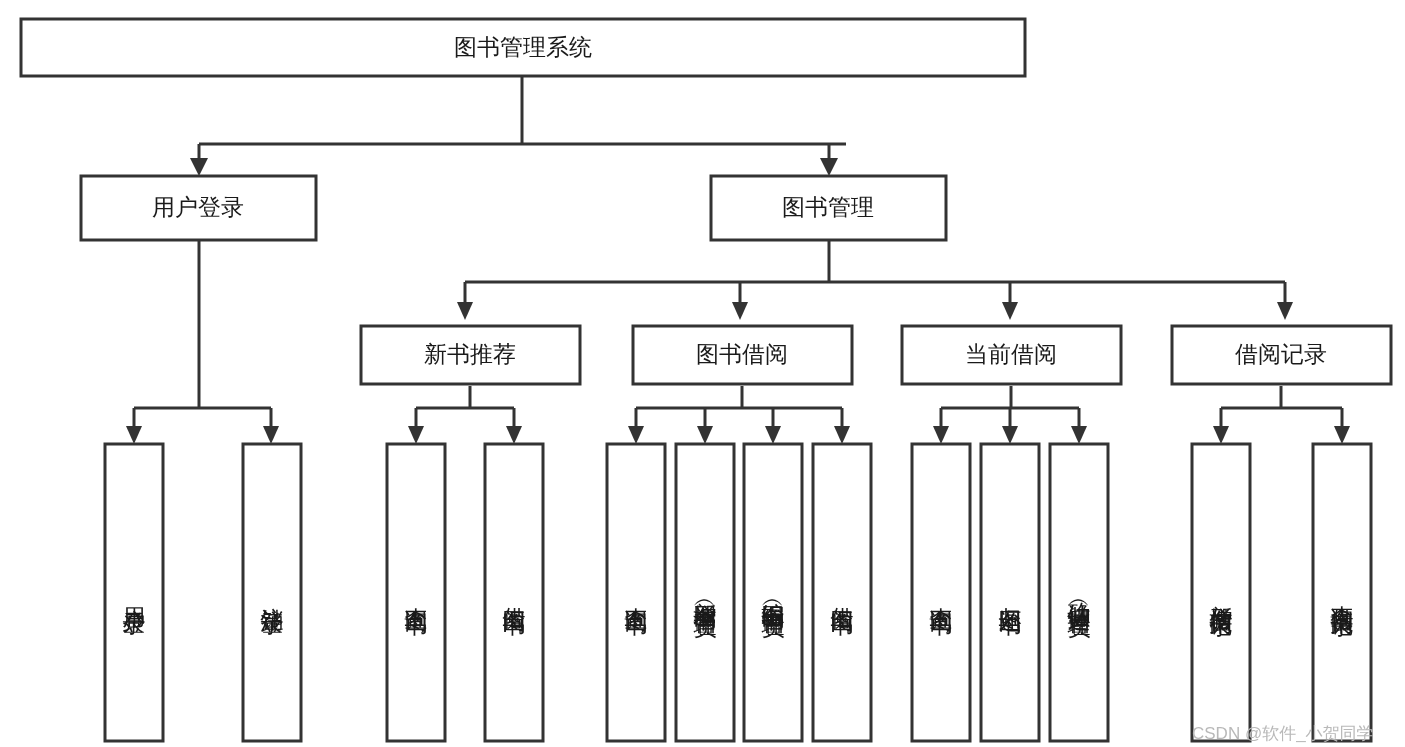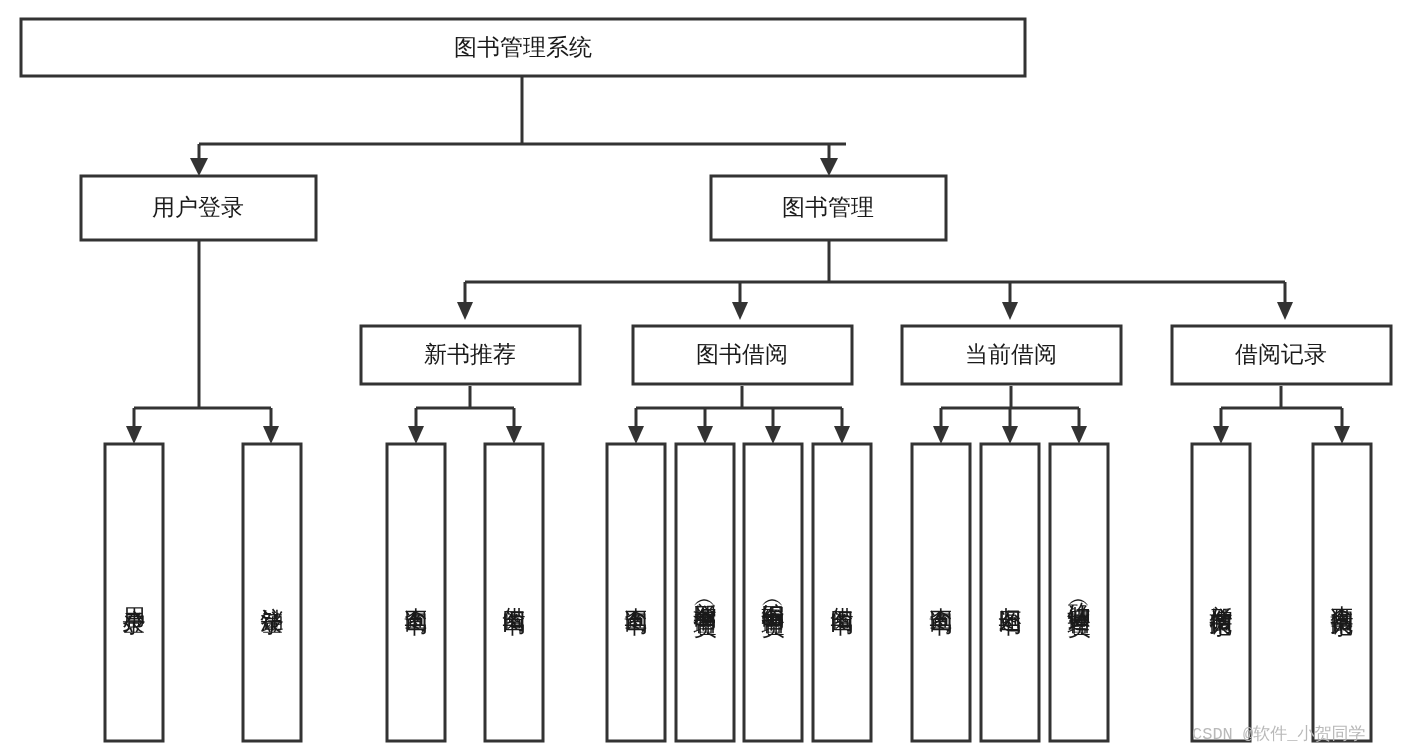--- a/index.html
+++ b/index.html
@@ -60,21 +60,21 @@
     color: #1a1a1a;
     letter-spacing: 2px;
     white-space: nowrap;
     pointer-events: none;
     user-select: none;
   }
   .watermark {
     position: absolute;
     left: 1192px;
     top: 714px;
-    font-family: Liberation Mono, monospace;
+    font-family: Liberation Sans, sans-serif;
     font-size: 17px;
     color: #b9b9b9;
     white-space: nowrap;
     user-select: none;
   }
 </style>
 </head>
 <body>
 
 <div id="diagram-root">

